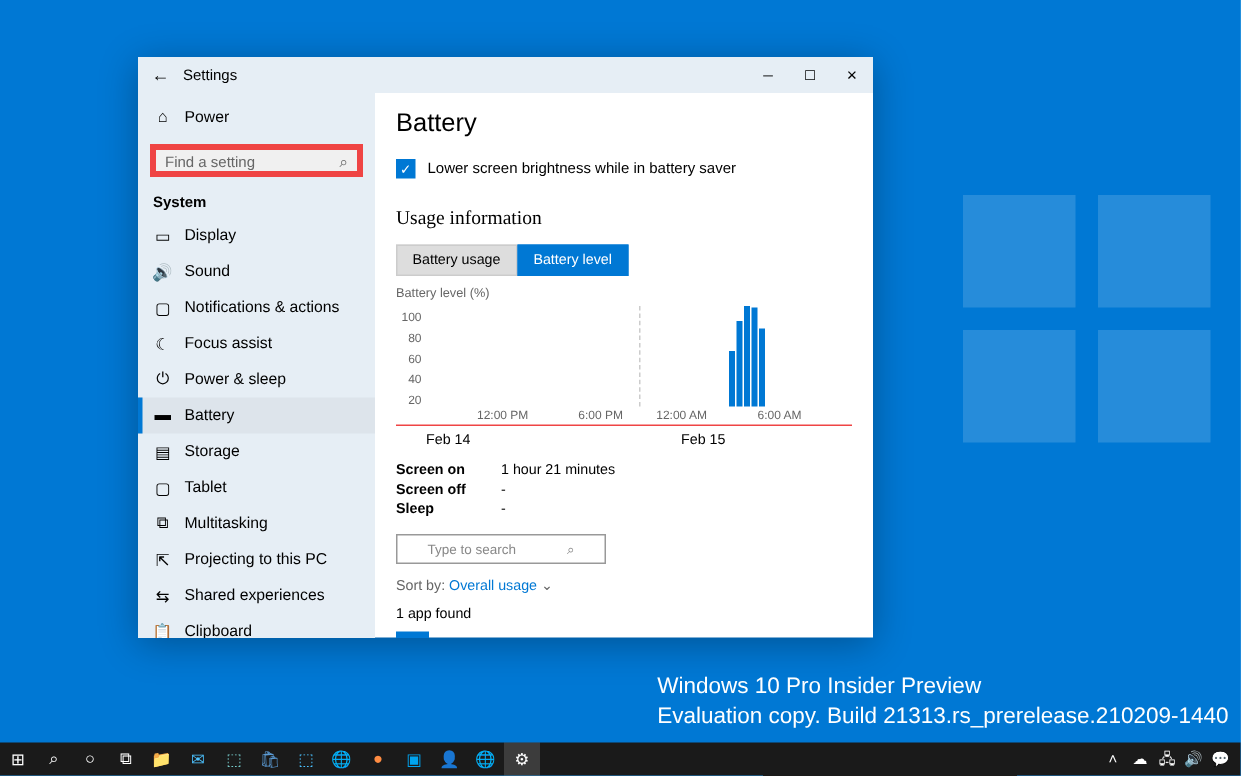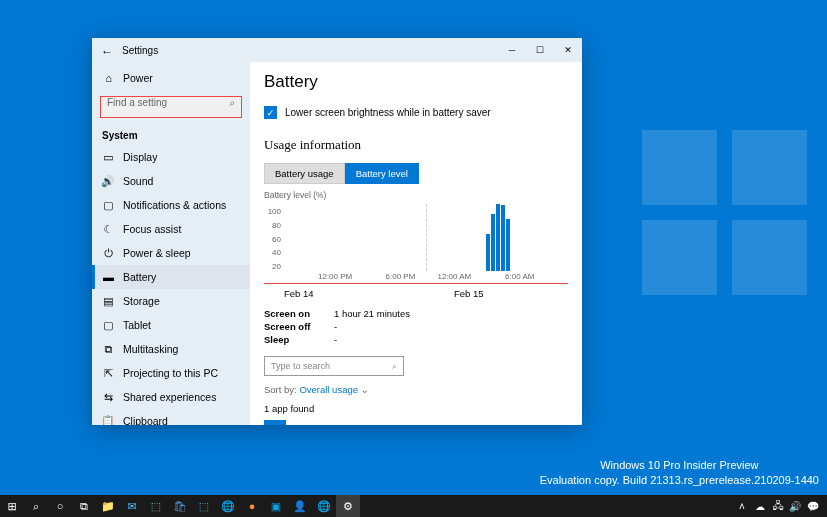--- a/index.html
+++ b/index.html
@@ -4,32 +4,32 @@
 <style>
 * { margin: 0; padding: 0; box-sizing: border-box; font-family: "Segoe UI", Arial, sans-serif; }
 body { width: 827px; height: 517px; background: linear-gradient(135deg, #0078d4 0%, #1ba1e2 50%, #0078d4 100%); position: relative; overflow: hidden; }
 .desktop-bg { position: absolute; inset: 0; background: #0078d4; }
 .win-logo { position: absolute; top: 130px; right: 20px; width: 165px; height: 165px; }
 .win-logo div { position: absolute; background: rgba(255,255,255,0.15); }
 .wl1 { top: 0; left: 0; width: 75px; height: 75px; }
 .wl2 { top: 0; right: 0; width: 75px; height: 75px; }
 .wl3 { bottom: 0; left: 0; width: 75px; height: 75px; }
 .wl4 { bottom: 0; right: 0; width: 75px; height: 75px; }
-.watermark { position: absolute; bottom: 30px; right: 8px; text-align: center; color: white; font-size: 11px; line-height: 1.3; margin-top: 47px; }
+.watermark { position: absolute; bottom: 30px; right: 8px; text-align: left; color: white; font-size: 15px; line-height: 1.3; margin-top: 47px; }
 .window { position: absolute; top: 38px; left: 92px; width: 490px; height: 387px; background: white; box-shadow: 0 4px 24px rgba(0,0,0,0.3); display: flex; flex-direction: column; }
 .titlebar { height: 24px; display: flex; align-items: center; background: #e6eef5; }
 .titlebar .back { width: 30px; text-align: center; font-size: 12px; cursor: pointer; }
 .titlebar .title { font-size: 10px; color: #000; }
 .winbtns { margin-left: auto; display: flex; }
 .winbtn { width: 28px; height: 24px; display: flex; align-items: center; justify-content: center; font-size: 9px; cursor: pointer; }
 .body { flex: 1; display: flex; overflow: hidden; }
 .sidebar { width: 158px; background: #e6eef5; padding: 4px 0; overflow-y: auto; font-size: 10.5px; }
 .s-row { display: flex; align-items: center; height: 24px; padding-left: 10px; cursor: pointer; gap: 8px; }
 .s-icon { width: 13px; height: 13px; display: flex; align-items: center; justify-content: center; font-size: 11px; }
-.search-box { margin: 6px 8px; height: 22px; border: 1px solid #ef4444; background: #f0f0f0; display: flex; align-items: flex-start; padding: 0 6px; font-size: 10px; color: #666; }
+.search-box { margin: 6px 8px; height: 22px; border: 4px solid #ef4444; background: #f0f0f0; display: flex; align-items: flex-end; padding: 0 6px; font-size: 10px; color: #666; }
 .search-box .mag { margin-left: auto; font-size: 10px; }
 .s-head { padding: 6px 10px 4px; font-size: 10px; font-weight: 600; }
 .s-active { border-left: 3px solid #0078d4; background: rgba(0,0,0,0.04); padding-left: 7px; }
 .content { flex: 1; padding: 10px 14px; overflow-y: auto; font-size: 10px; color: #000; }
 .content h1 { font-size: 17px; font-weight: 400; margin-bottom: 14px; }
 .content h2 { font-size: 13px; font-weight: 400; margin: 18px 0 10px; font-family: Liberation Serif, serif; }
 .chk-row { display: flex; align-items: center; gap: 8px; font-size: 10px; }
 .chk { width: 13px; height: 13px; background: #0078d4; color: white; display: flex; align-items: center; justify-content: center; font-size: 9px; }
 .tabs { display: flex; margin-bottom: 6px; text-align: center; }
 .tab { padding: 4px 10px; font-size: 9.5px; background: #ddd; cursor: pointer; border: 1px solid #ccc; }
@@ -41,21 +41,21 @@
 .plot .divider { position: absolute; left: 50%; top: 0; bottom: 12px; border-left: 1px dashed #ccc; }
 .bars { position: absolute; left: 71%; bottom: 12px; display: flex; align-items: flex-end; gap: 1px; }
 .bar { width: 4px; background: #0078d4; }
 .x-ticks { position: absolute; bottom: 0; left: 0; right: 0; font-size: 8px; color: #666; height: 11px; }
 .x-tick { position: absolute; transform: translateX(-50%); white-space: nowrap; }
 .dates { display: flex; font-size: 9.5px; padding: 4px 0 8px 20px; gap: 28px; }
 .dates span:first-child { width: 50%; }
 .stats { font-size: 9.5px; }
 .stats div { display: flex; padding: 1px 0; }
 .stats .k { width: 70px; font-weight: 600; }
-.type-search { margin-top: 10px; border: 1px solid #999; height: 20px; width: 140px; display: flex; align-items: center; padding: 0 6px; font-size: 9px; color: #888; }
+.type-search { margin-top: 10px; border: 1px solid #999; height: 20px; width: 140px; display: flex; align-items: center; padding: 0 20px; font-size: 9px; color: #888; }
 .type-search .mag { margin-left: auto; }
 .sort { margin-top: 8px; font-size: 9.5px; color: #666; }
 .sort .v { color: #0078d4; }
 .found { margin-top: 8px; font-size: 9.5px; }
 .app-row { display: flex; align-items: center; margin-top: 6px; gap: 8px; font-size: 10px; }
 .app-icon { width: 22px; height: 22px; background: #0078d4; display: flex; align-items: center; justify-content: center; color: white; font-size: 12px; }
 .app-row .name { flex: 1; }
 .taskbar { position: absolute; bottom: 0; left: 0; right: 0; height: 22px; background: #1a1a1a; display: flex; align-items: center; }
 .tb-item { width: 24px; height: 22px; display: flex; align-items: center; justify-content: center; color: white; font-size: 11px; cursor: pointer; }
 .tray { margin-left: auto; display: flex; align-items: center; padding-right: 4px; }

